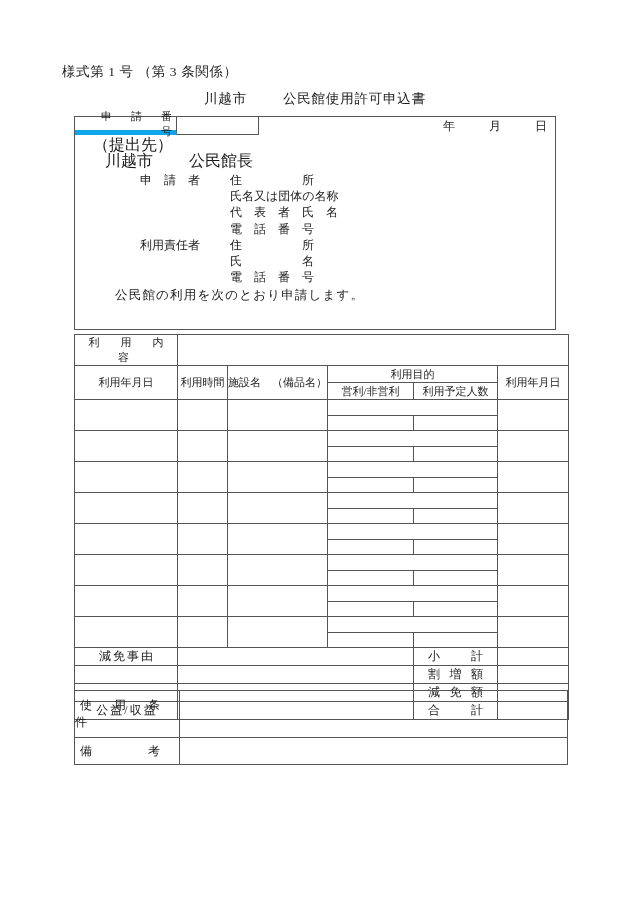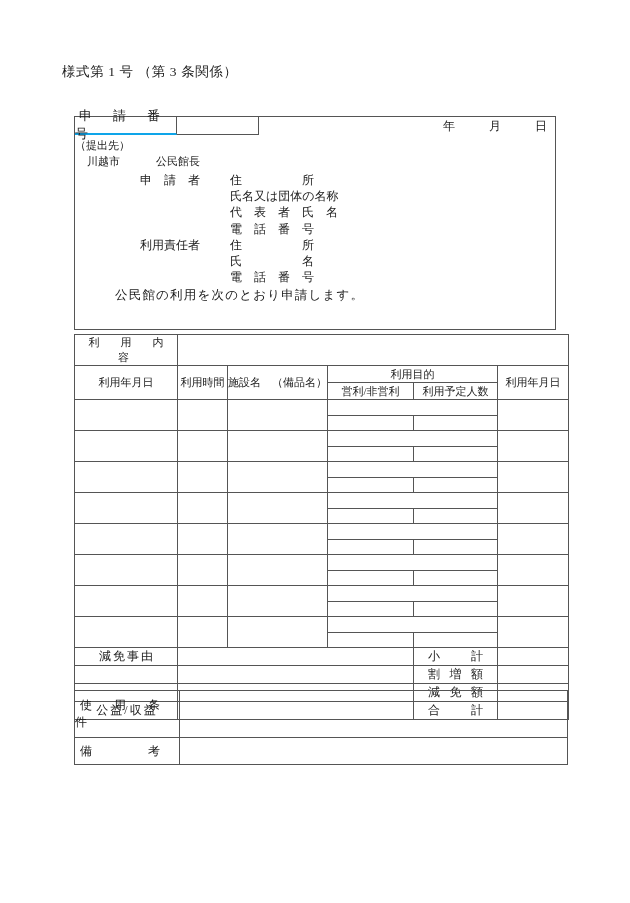--- a/index.html
+++ b/index.html
@@ -55,28 +55,29 @@
     box-sizing: border-box;
   }
 
   
   .appno-label {
     position: absolute;
     left: 0; top: 0;
     width: 102px;
     height: 18px;
     border-right: 1px solid #555;
-    border-bottom: 2px solid #0ea5e9;
+    border-bottom: 5px solid #0ea5e9;
     box-sizing: border-box;
-    font-size: 13px;
+    font-size: 11px;
     display: flex;
     align-items: center;
     justify-content: center;
     letter-spacing: 4px;
     text-indent: 4px;
+    text-align: right;
   }
   .appno-input {
     position: absolute;
     left: 102px; top: 0;
     width: 82px;
     height: 18px;
     border-right: 1px solid #555;
     border-bottom: 1px solid #555;
     box-sizing: border-box;
     background: #fff;
@@ -90,23 +91,23 @@
     align-items: center;
     font-size: 12px;
     white-space: nowrap;
   }
   .date-line span { display: inline-block; }
   .date-line .y { margin-right: 34px; }
   .date-line .m { margin-right: 34px; }
 
   .submit-to {
     position: absolute;
-    left: 0;
+    left: 18px;
     top: 20px;
-    font-size: 11px;
+    font-size: 16px;
     line-height: 16px;
     white-space: nowrap;
   }
   .submit-to .line2 { padding-left: 12px; }
   .submit-to .line2 .city { margin-right: 36px; }
 
   
   .applicant {
     position: absolute;
     left: 140px;
@@ -208,20 +209,23 @@
   .cond-table .r1 { height: 46px; }
   .cond-table .r2 { height: 26px; }
 </style>
 </head>
 <body>
 
 <div class="page">
 
   <div class="form-no">様式第 1 号 （第 3 条関係）</div>
 
+  <div class="doc-title">
+    <span class="city">川越市</span><span>公民館使用許可申込書</span>
+  </div>
 
   <div class="upper-box">
 
     <div class="appno-label">申　請　番　号</div>
     <div class="appno-input"></div>
 
     <div class="date-line">
       <span class="y">年</span>
         <span class="m">月</span>
         <span class="d">日</span>

